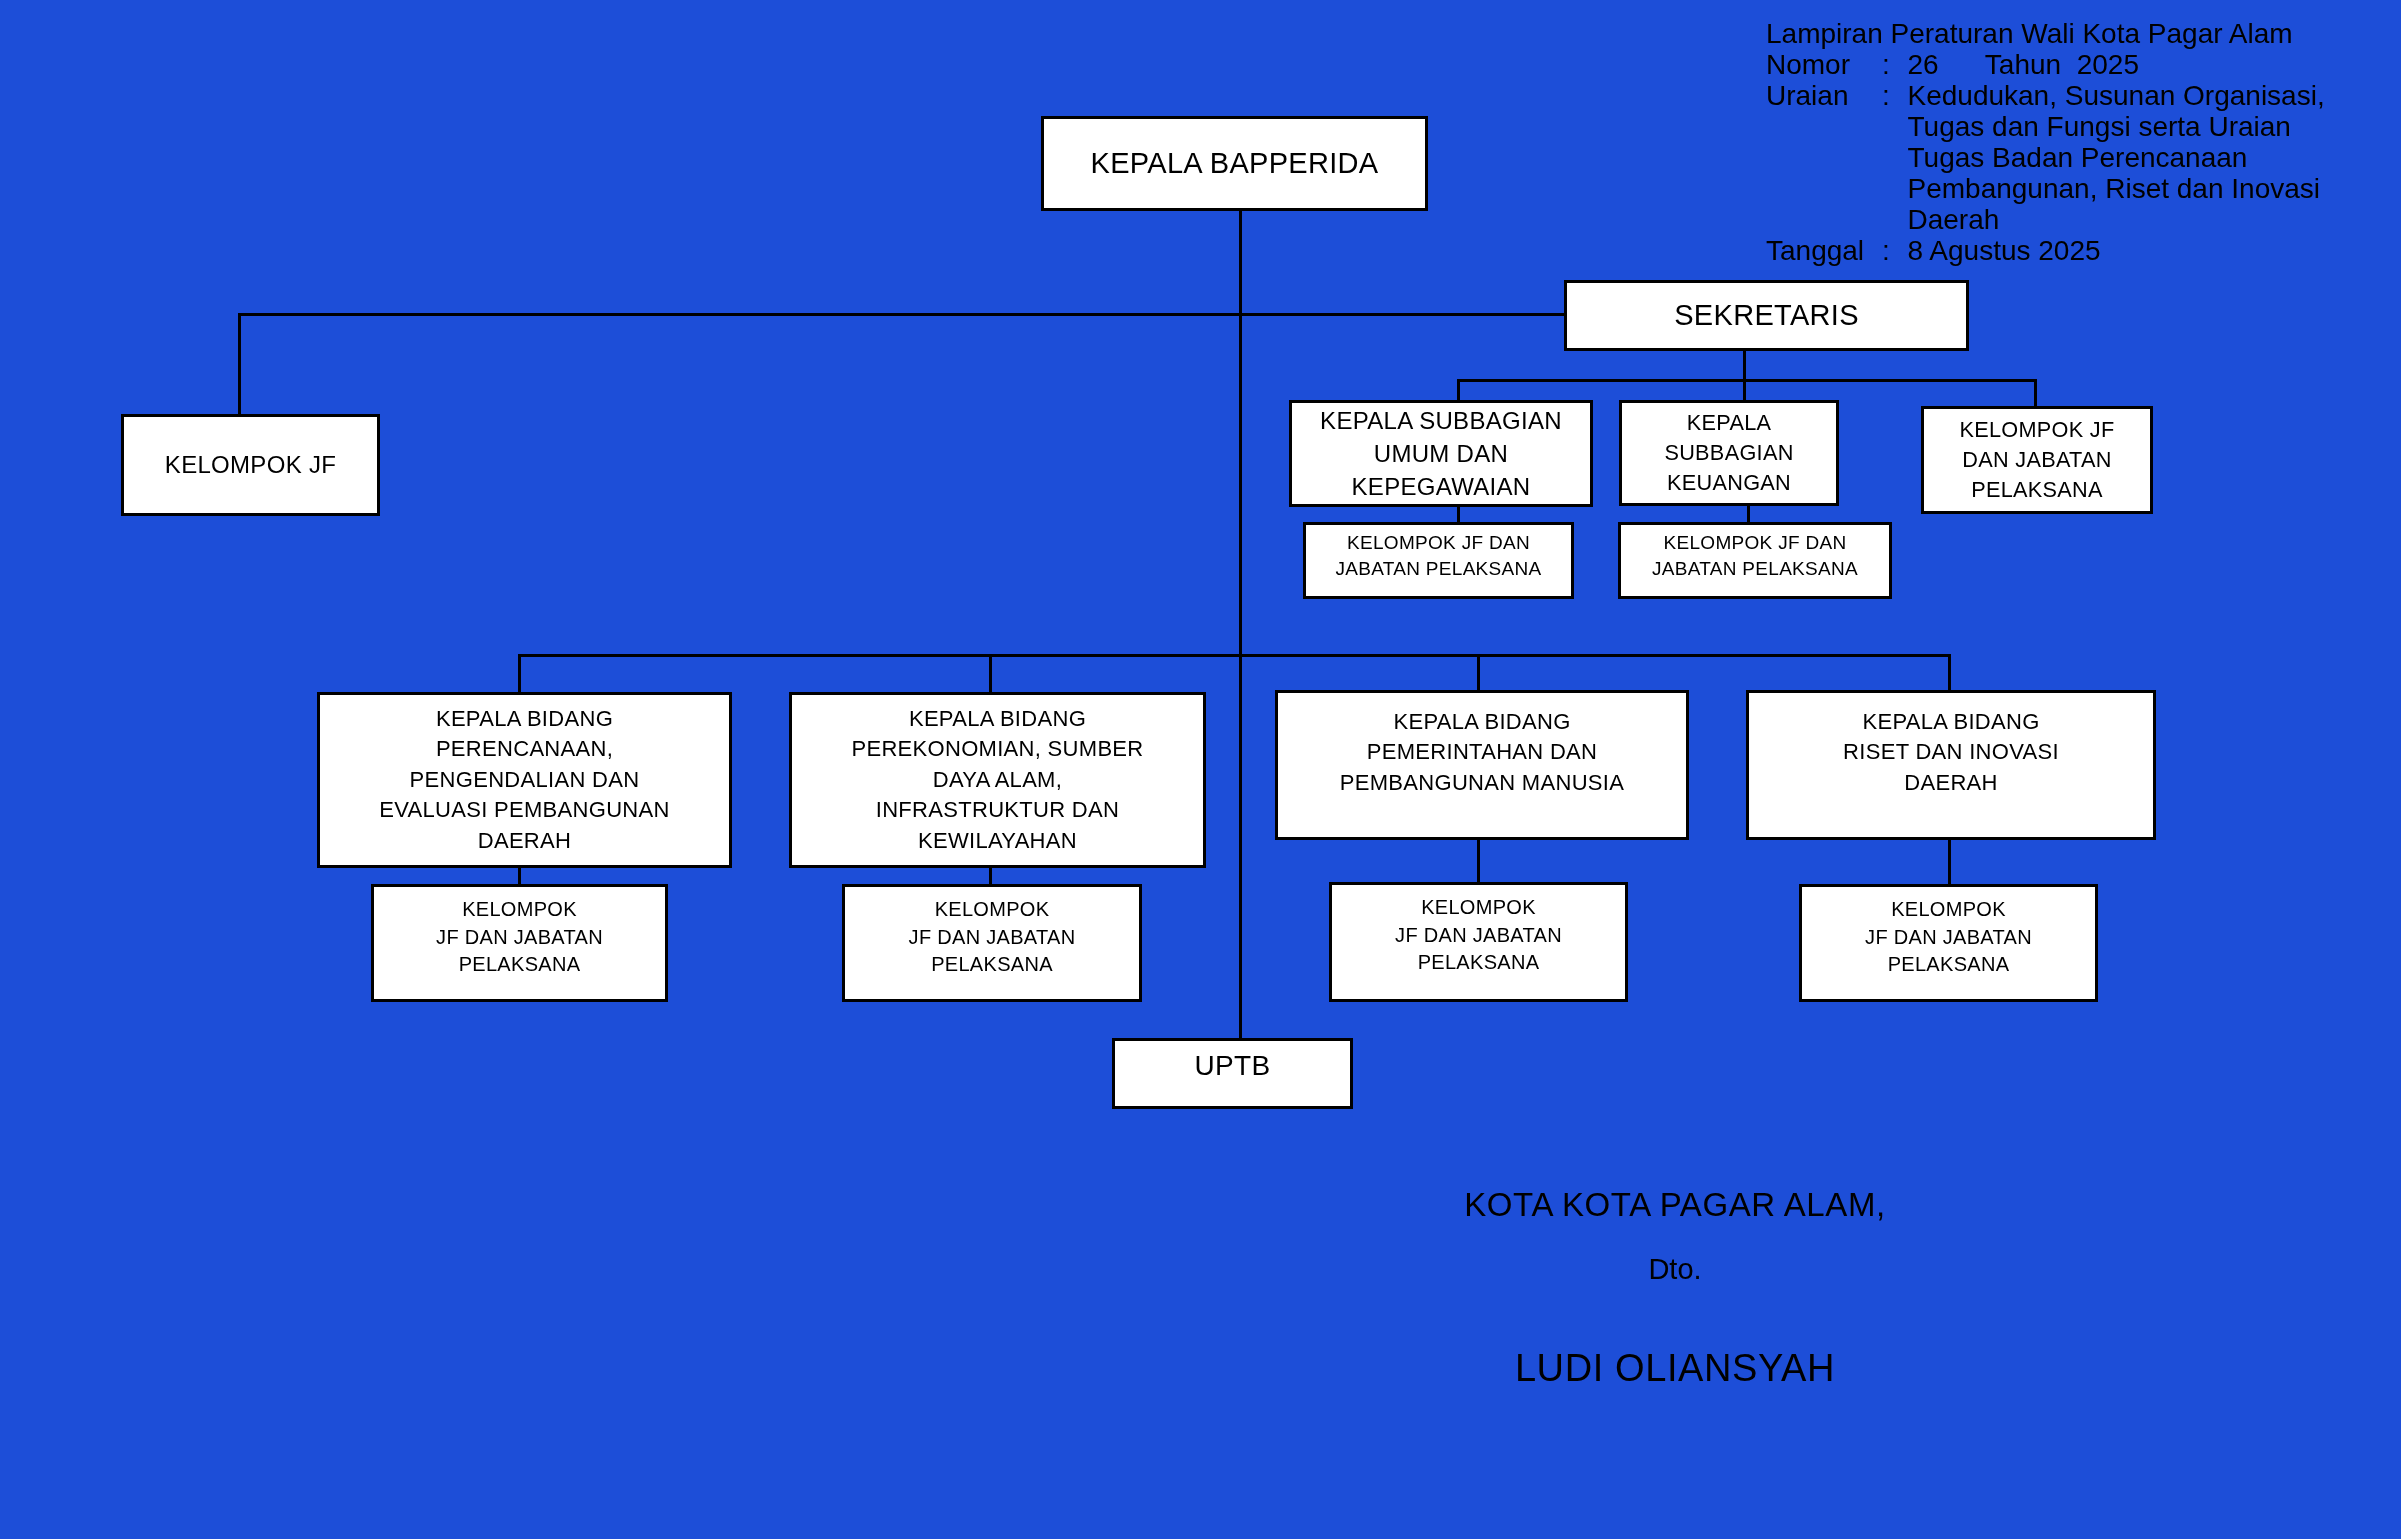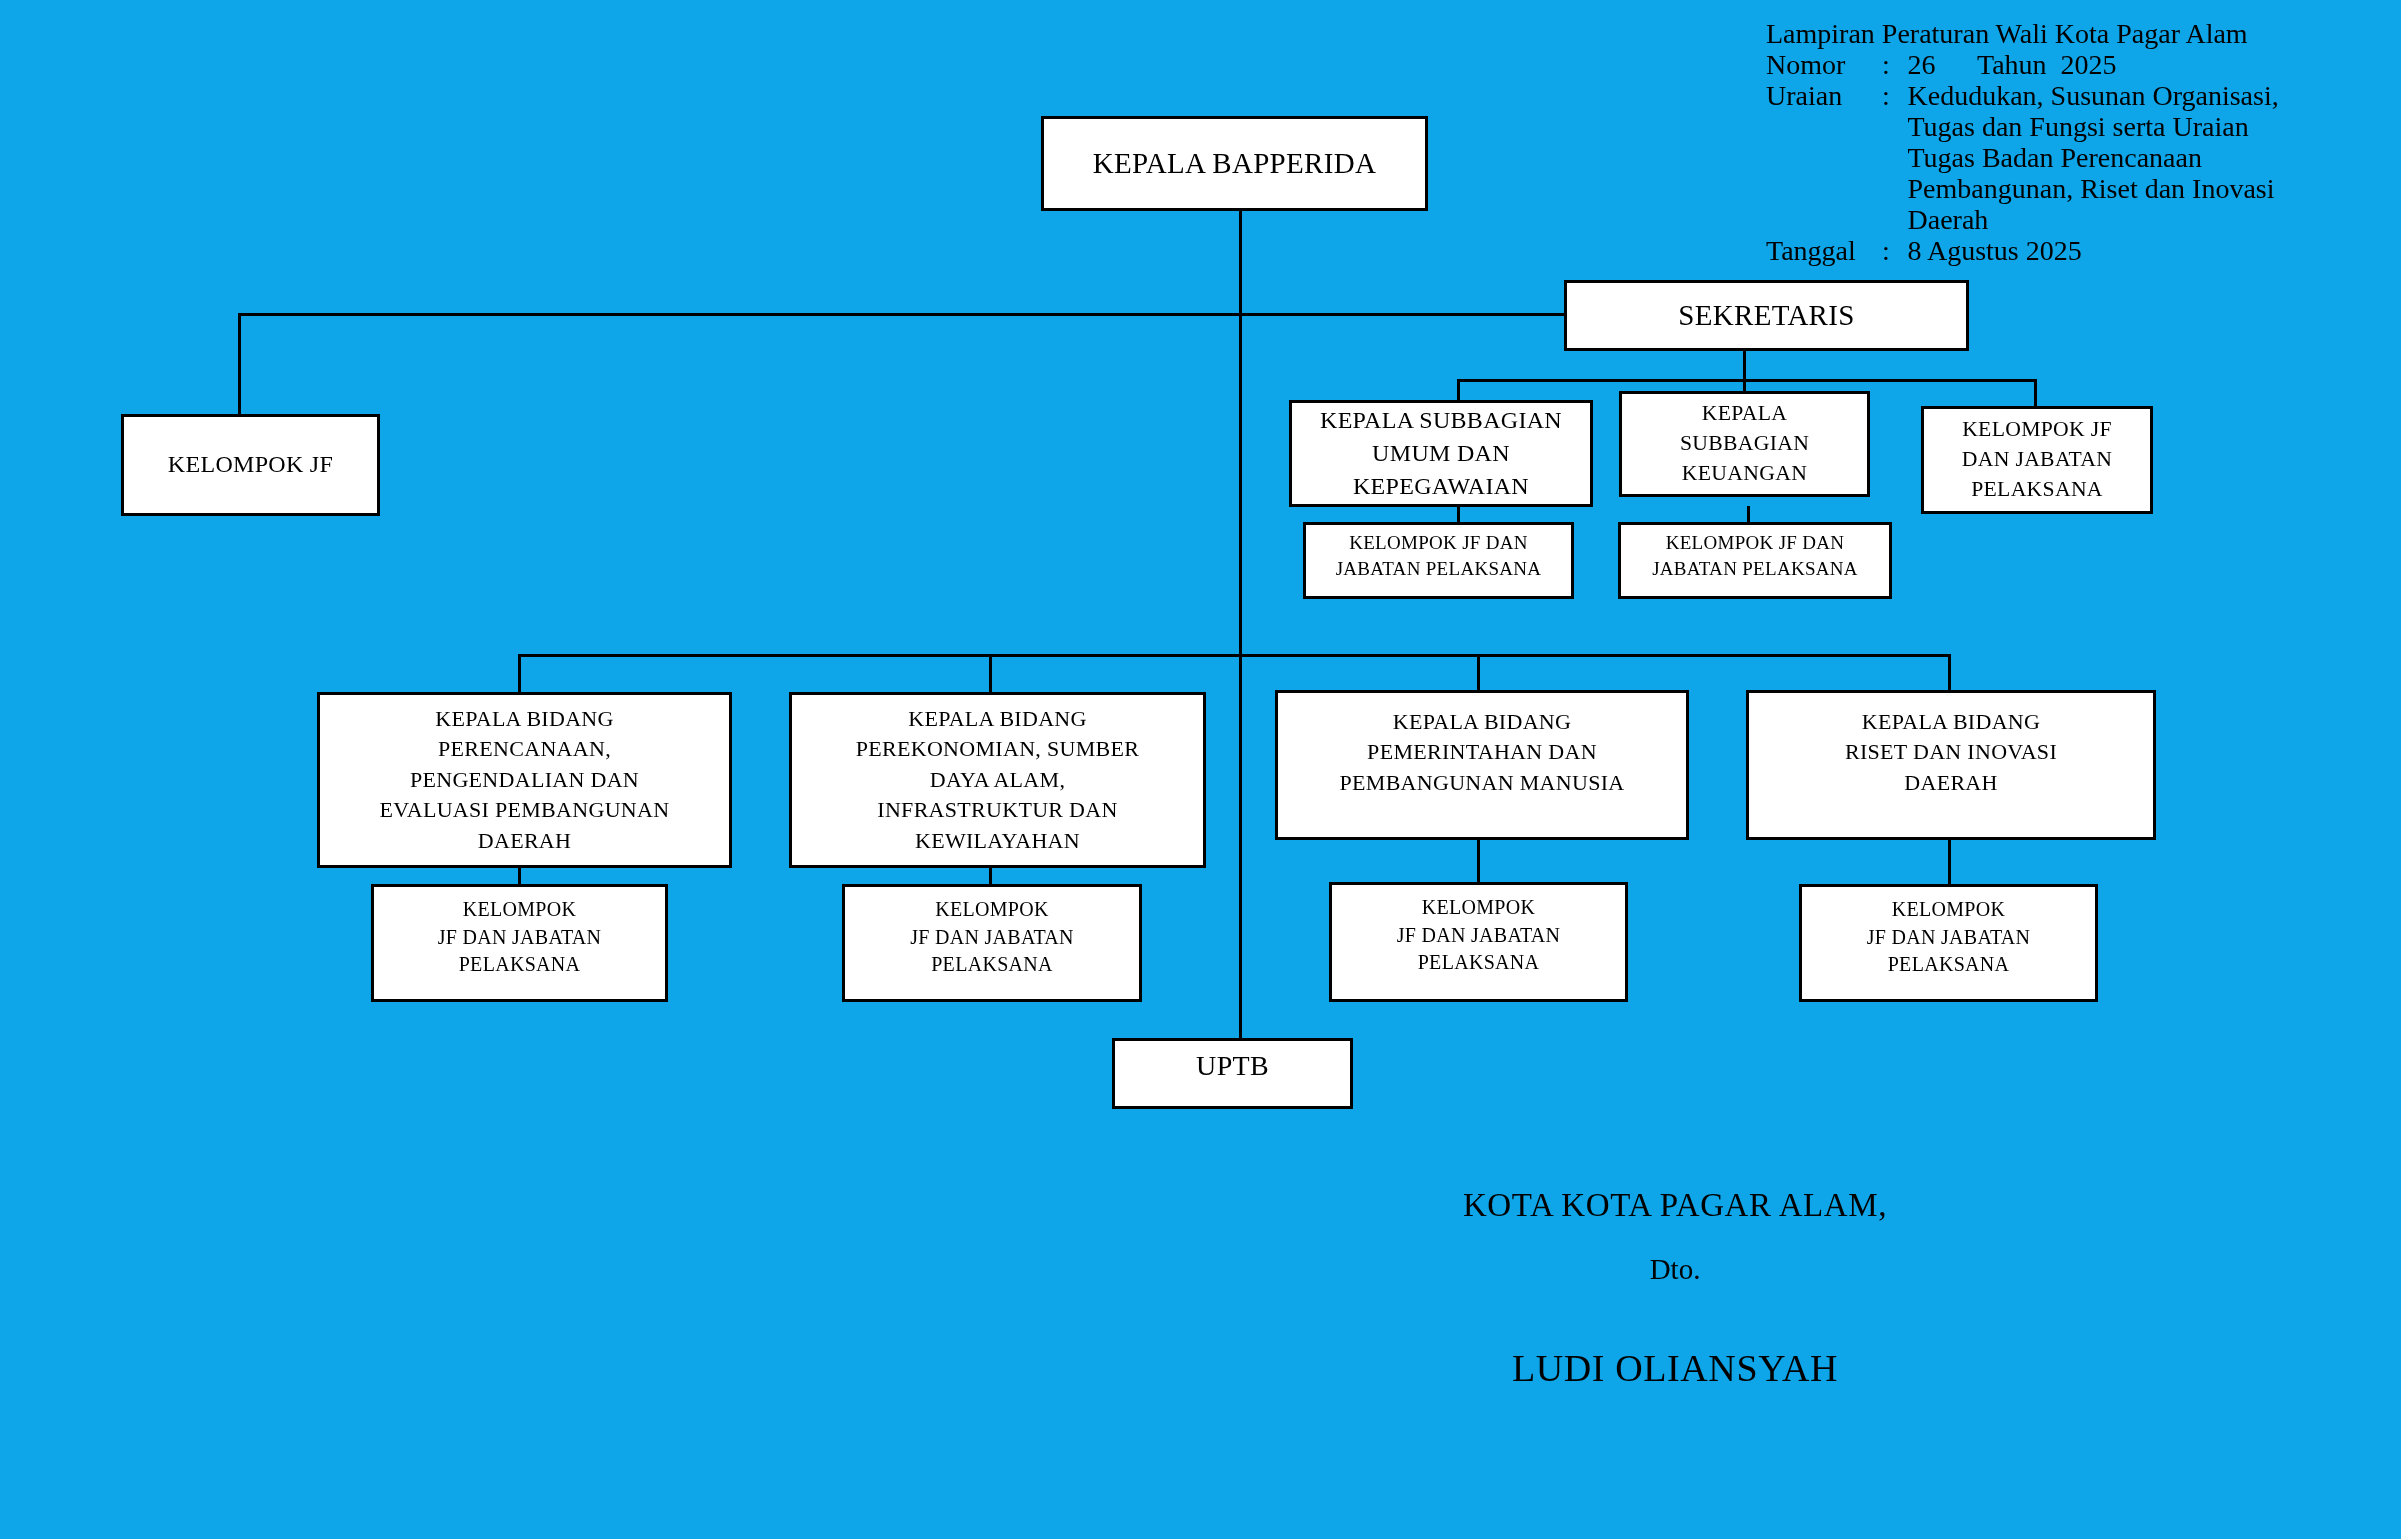--- a/index.html
+++ b/index.html
@@ -4,22 +4,22 @@
 <style>
   html, body {
     margin: 0;
     padding: 0;
     background: #ffffff;
   }
   .page {
     position: relative;
     width: 2401px;
     height: 1540px;
-    background: #0ea5e9;
-    font-family: Liberation Serif, serif;
+    background: #1d4ed8;
+    font-family: Liberation Sans, sans-serif;
     color: #000000;
     overflow: hidden;
   }
   .box {
     position: absolute;
     box-sizing: border-box;
     border: 3.2px solid #000000;
     background: #ffffff;
     display: flex;
     align-items: center;
@@ -109,21 +109,21 @@
   <div class="box" style="left:1041px; top:116px; width:387px; height:95px; font-size:29px;">KEPALA BAPPERIDA</div>
 
   <div class="box" style="left:121px; top:414px; width:259px; height:102px; font-size:24px;">KELOMPOK JF</div>
 
   <div class="box" style="left:1564px; top:280px; width:405px; height:71px; font-size:29px;">SEKRETARIS</div>
 
   <div class="box" style="left:1289px; top:400px; width:304px; height:107px; font-size:24px;">KEPALA SUBBAGIAN
 UMUM DAN
 KEPEGAWAIAN</div>
 
-  <div class="box" style="left:1619px; top:391px; width:251px; height:106px; font-size:21.7px;">KEPALA
+  <div class="box" style="left:1619px; top:400px; width:220px; height:106px; font-size:21.7px;">KEPALA
 SUBBAGIAN
 KEUANGAN</div>
 
   <div class="box" style="left:1921px; top:406px; width:232px; height:108px; font-size:21.7px;">KELOMPOK JF
 DAN JABATAN
 PELAKSANA</div>
 
   <div class="box top" style="left:1303px; top:522px; width:271px; height:77px; font-size:19px; padding-top:5.1px;">KELOMPOK JF DAN
 JABATAN PELAKSANA</div>
 

